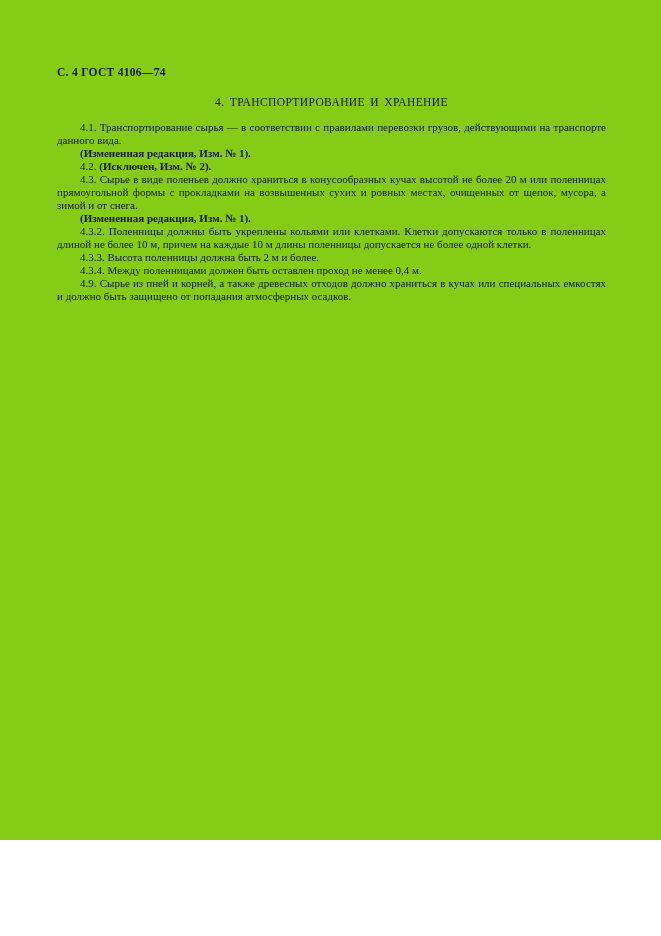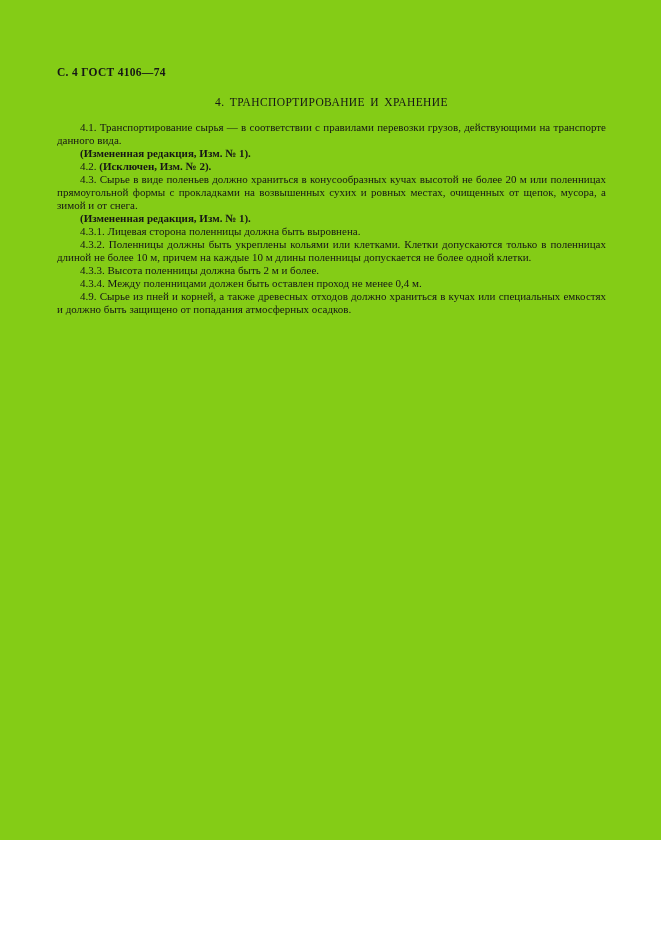--- a/index.html
+++ b/index.html
@@ -76,21 +76,20 @@
     <p><span>4.1.  Транспортирование сырья — в соответствии с правилами перевозки грузов, действующими на транспорте данного вида.</span></p>
 
     <p><span class="b">(Измененная редакция, Изм. № 1).</span></p>
 
     <p><span>4.2.  </span><span class="b">(Исключен, Изм. № 2).</span></p>
 
     <p><span>4.3.  Сырье в виде поленьев должно храниться в конусообразных кучах высотой не более 20 м или поленницах прямоугольной формы с прокладками на возвышенных сухих и ровных местах, очищенных от щепок, мусора, а зимой и от снега.</span></p>
 
     <p><span class="b">(Измененная редакция, Изм. № 1).</span></p>
 
-    <p><span>4.3.1.  Лицевая сторона поленницы должна быть выровнена.</span></p>
 
     <p><span>4.3.2.  Поленницы должны быть укреплены кольями или клетками. Клетки допускаются только в поленницах длиной не более 10 м, причем на каждые 10 м длины поленницы допускается не более одной клетки.</span></p>
 
     <p><span>4.3.3.  Высота поленницы должна быть 2 м и более.</span></p>
 
     <p><span>4.3.4.  Между поленницами должен быть оставлен проход не менее 0,4 м.</span></p>
 
     <p><span>4.9.  Сырье из пней и корней, а также древесных отходов должно храниться в кучах или специальных емкостях и должно быть защищено от попадания атмосферных осадков.</span></p>
 
   </div>

